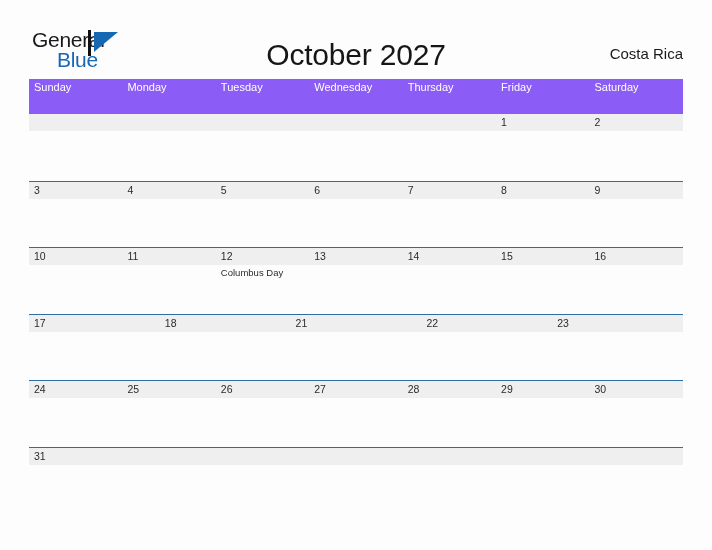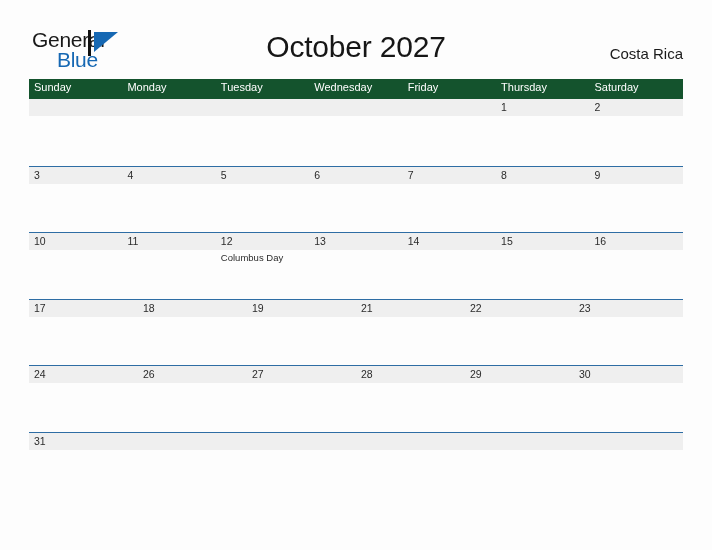--- a/index.html
+++ b/index.html
@@ -59,43 +59,43 @@
   .cal-title {
     position: absolute;
     left: 0;
     right: 0;
     top: 30px;
     text-align: center;
     font-size: 30px;
     color: #161616;
     font-weight: normal;
     letter-spacing: -0.2px;
-    margin: 0;
+    margin: 8px;
   }
 
   .cal-country {
     position: absolute;
     right: 29px;
     top: 45px;
     font-size: 15px;
     color: #1a1a1a;
   }
 
   
   .calendar {
     position: absolute;
     left: 29px;
     top: 79px;
     width: 654px;
   }
 
   .weekday-header {
     display: flex;
-    background: #14532d;
-    height: 20px;
+    background: #8b5cf6;
+    height: 35px;
   }
   .weekday-cell {
     flex: 1 1 0;
     color: #ffffff;
     font-size: 11px;
     line-height: 17px;
     padding-left: 5px;
     box-sizing: border-box;
     white-space: nowrap;
     overflow: hidden;
@@ -167,22 +167,22 @@
   <div class="cal-country">Costa Rica</div>
 
 </div>
 
 <div class="calendar">
   <div class="weekday-header" id="weekday-header">
       <div class="weekday-cell">Sunday</div>
       <div class="weekday-cell">Monday</div>
       <div class="weekday-cell">Tuesday</div>
       <div class="weekday-cell">Wednesday</div>
+      <div class="weekday-cell">Thursday</div>
       <div class="weekday-cell">Friday</div>
-      <div class="weekday-cell">Thursday</div>
       <div class="weekday-cell">Saturday</div>
     </div>
   <div id="weeks-container">
       <div class="week-row">
         <div class="day-strip">
           <div class="day-cell">
             <span class="day-number"></span>
           </div>
           <div class="day-cell">
             <span class="day-number"></span>
@@ -325,23 +325,20 @@
       </div>
       <div class="week-row">
         <div class="day-strip">
           <div class="day-cell">
             <span class="day-number">17</span>
           </div>
           <div class="day-cell">
             <span class="day-number">18</span>
           </div>
           <div class="day-cell">
-            <span class="day-number">19</span>
-          </div>
-          <div class="day-cell">
             <span class="day-number">21</span>
           </div>
           <div class="day-cell">
             <span class="day-number">22</span>
           </div>
           <div class="day-cell">
             <span class="day-number">23</span>
           </div>
         </div>
         <div class="day-body">
@@ -365,20 +362,23 @@
           </div>
           <div class="day-body-cell">
             <span class="event-label"></span>
           </div>
         </div>
       </div>
       <div class="week-row">
         <div class="day-strip">
           <div class="day-cell">
             <span class="day-number">24</span>
+          </div>
+          <div class="day-cell">
+            <span class="day-number">25</span>
           </div>
           <div class="day-cell">
             <span class="day-number">26</span>
           </div>
           <div class="day-cell">
             <span class="day-number">27</span>
           </div>
           <div class="day-cell">
             <span class="day-number">28</span>
           </div>

